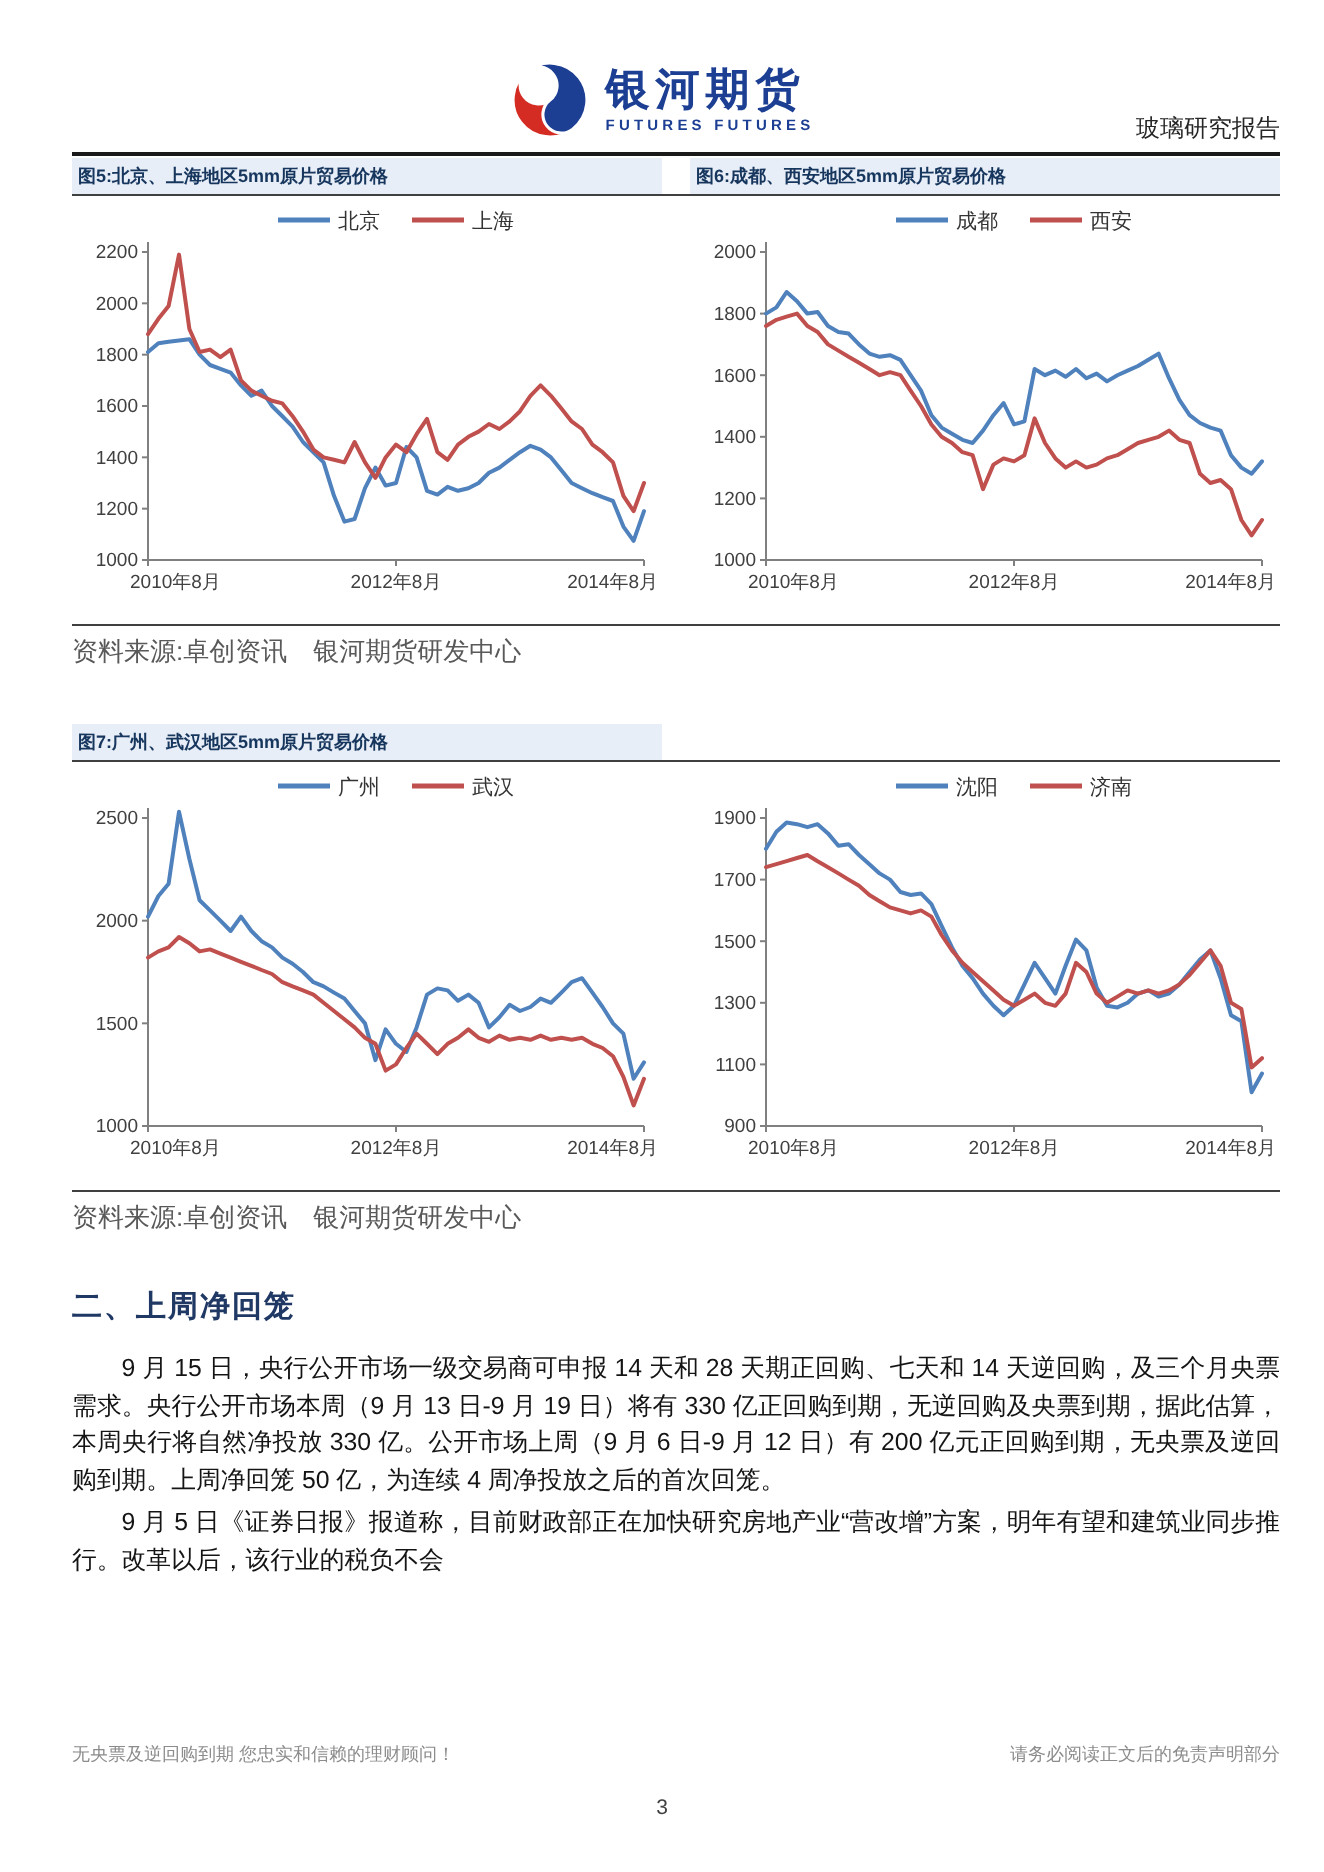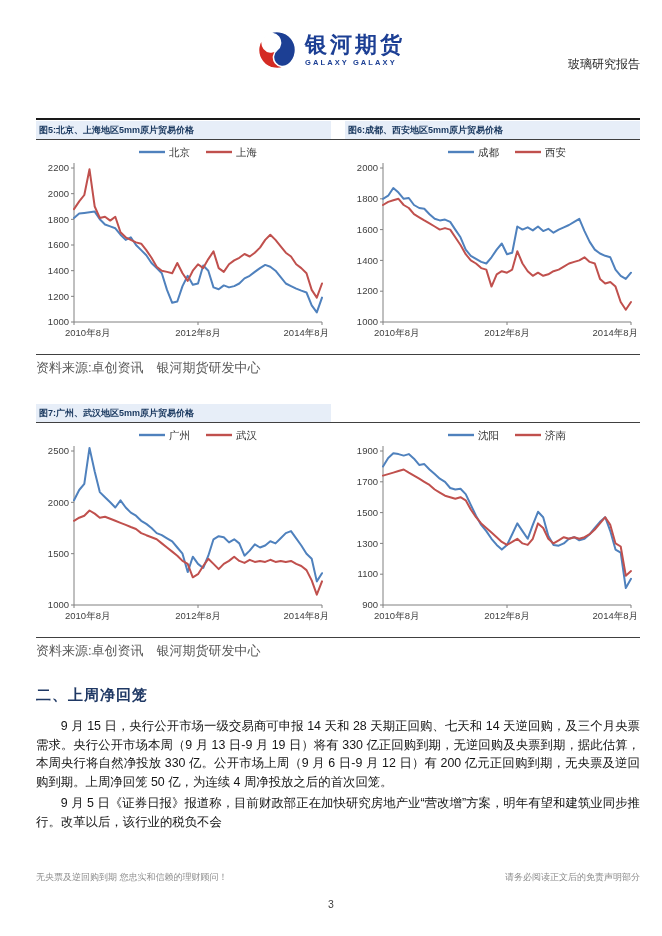--- a/index.html
+++ b/index.html
@@ -2,21 +2,21 @@
 <html><head>
 <meta charset="utf-8">
 <style>
   html,body{margin:0;padding:0;background:#9e9e9e;}
   .page{
     width:662px;height:936px;background:#fff;margin:0 auto;position:relative;
     font-family:"Liberation Sans","DejaVu Sans",sans-serif;color:#1a1a1a;overflow:hidden;
   }
   .content{padding:0 22px 0 36px;}
   
-  .header{position:relative;height:118px;}
+  .header{position:relative;height:76px;}
   .logo{position:absolute;left:0;right:0;top:30px;display:flex;justify-content:center;align-items:center;gap:8px;}
   .logo-txt{display:flex;flex-direction:column;line-height:1;}
   .logo-cn{font-size:22px;font-weight:bold;color:#1C3F94;letter-spacing:3px;}
   .logo-en{font-size:7.5px;font-weight:bold;color:#1C3F94;letter-spacing:2.1px;margin-top:3px;}
   .report-type{position:absolute;right:22px;top:56px;font-size:12px;color:#262626;}
   .header-rule{border-bottom:2px solid #1a1a1a;margin:0 22px 0 36px;}
   
   .fig-title-row{display:grid;grid-template-columns:1fr 1fr;gap:14px;border-bottom:1px solid #404040;margin-top:1px;}
   .fig-title{background:#E7EEF8;color:#17365D;font-weight:bold;font-size:9px;padding:3px 3px 2px;}
   .charts-row{display:grid;grid-template-columns:1fr 1fr;gap:14px;margin-top:2px;}
@@ -41,21 +41,21 @@
   <div class="header">
     <div class="logo">
       <svg viewBox="0 0 104 104" width="40" height="40">
         <g transform="rotate(-38 52 52)">
           <path d="M52,4 a48,48 0 0 0 0,96 a24,24 0 0 0 0,-48 a24,24 0 0 1 0,-48 z" fill="#D42B23" stroke="#ffffff" stroke-width="4"></path>
           <path d="M52,4 a48,48 0 0 1 0,96 a24,24 0 0 1 0,-48 a24,24 0 0 0 0,-48 z" fill="#1C3F94" stroke="#ffffff" stroke-width="4"></path>
         </g>
       </svg>
       <div class="logo-txt">
         <span class="logo-cn">银河期货</span>
-        <span class="logo-en">GALAXY GALAXY</span>
+        <span class="logo-en">FUTURES FUTURES</span>
       </div>
     </div>
     <div class="report-type">玻璃研究报告</div>
   </div>
   <div class="header-rule"></div>
 
   <div class="content">
 
     <div class="fig-title-row">
       <div class="fig-title">图5:北京、上海地区5mm原片贸易价格</div>

